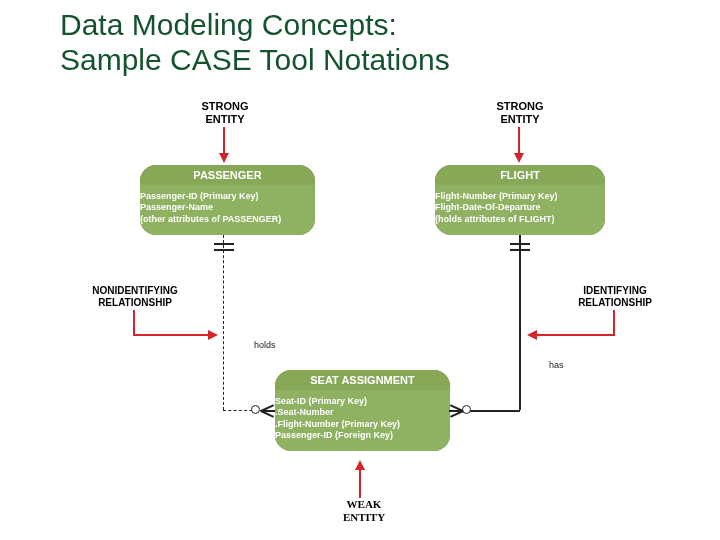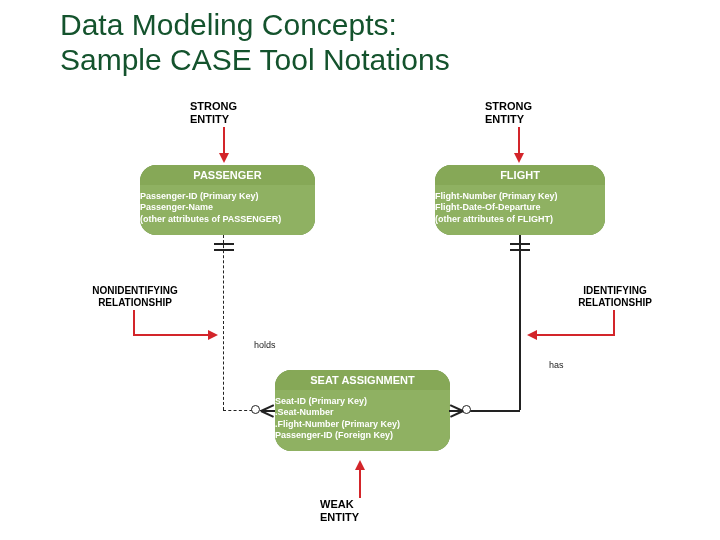--- a/index.html
+++ b/index.html
@@ -18,21 +18,21 @@
     font-size: 30px;
     line-height: 1.15;
     color: #14532d;
     font-weight: 400;
   }
   .label {
     position: absolute;
     font-size: 11px;
     font-weight: bold;
     color: #000;
-    text-align: left;
+    text-align: center;
     line-height: 1.15;
   }
   .label.small { font-size: 10px; }
   .arrow-down {
     position: absolute;
     width: 0; height: 0;
     border-left: 5px solid transparent;
     border-right: 5px solid transparent;
     border-top: 10px solid #d3252a;
   }
@@ -137,21 +137,21 @@
     <div>Passenger-Name</div>
     <div>(other attributes of PASSENGER)</div>
   </div>
 </div>
 
 <div class="entity" style="left:435px; top:165px; width:170px;">
   <div class="header">FLIGHT</div>
   <div class="body">
     <div>Flight-Number (Primary Key)</div>
     <div>Flight-Date-Of-Departure</div>
-    <div>(other attributes of FLIGHT)</div>
+    <div>(holds attributes of FLIGHT)</div>
   </div>
 </div>
 
 <div class="entity" style="left:275px; top:370px; width:175px;">
   <div class="header">SEAT ASSIGNMENT</div>
   <div class="body">
     <div>Seat-ID (Primary Key)</div>
     <div>.Seat-Number</div>
     <div>.Flight-Number (Primary Key)</div>
     <div>Passenger-ID (Foreign Key)</div>
@@ -188,16 +188,16 @@
 <div class="line-red-v" style="left:133px; top:310px; height:24px;"></div>
 <div class="line-red-h" style="left:133px; top:334px; width:75px;"></div>
 <div class="arrow-right" style="left:208px; top:330px;"></div>
 
 <div class="label small" style="left:565px; top:285px; width:100px; white-space:pre-line; text-align:center;">IDENTIFYING
 RELATIONSHIP</div>
 <div class="line-red-v" style="left:613px; top:310px; height:24px;"></div>
 <div class="line-red-h" style="left:537px; top:334px; width:78px;"></div>
 <div class="arrow-left" style="left:527px; top:330px;"></div>
 
-<div class="label" style="left:320px; top:498px; width:60px; white-space:pre-line;">WEAK
+<div class="label" style="left:334px; top:498px; width:60px; white-space:pre-line;font-family:Liberation Serif, serif;">WEAK
 ENTITY</div>
 <div class="line-red-v" style="left:359px; top:470px; height:28px;"></div>
 <div class="arrow-up" style="left:355px; top:460px;"></div>
 
 </body></html>

